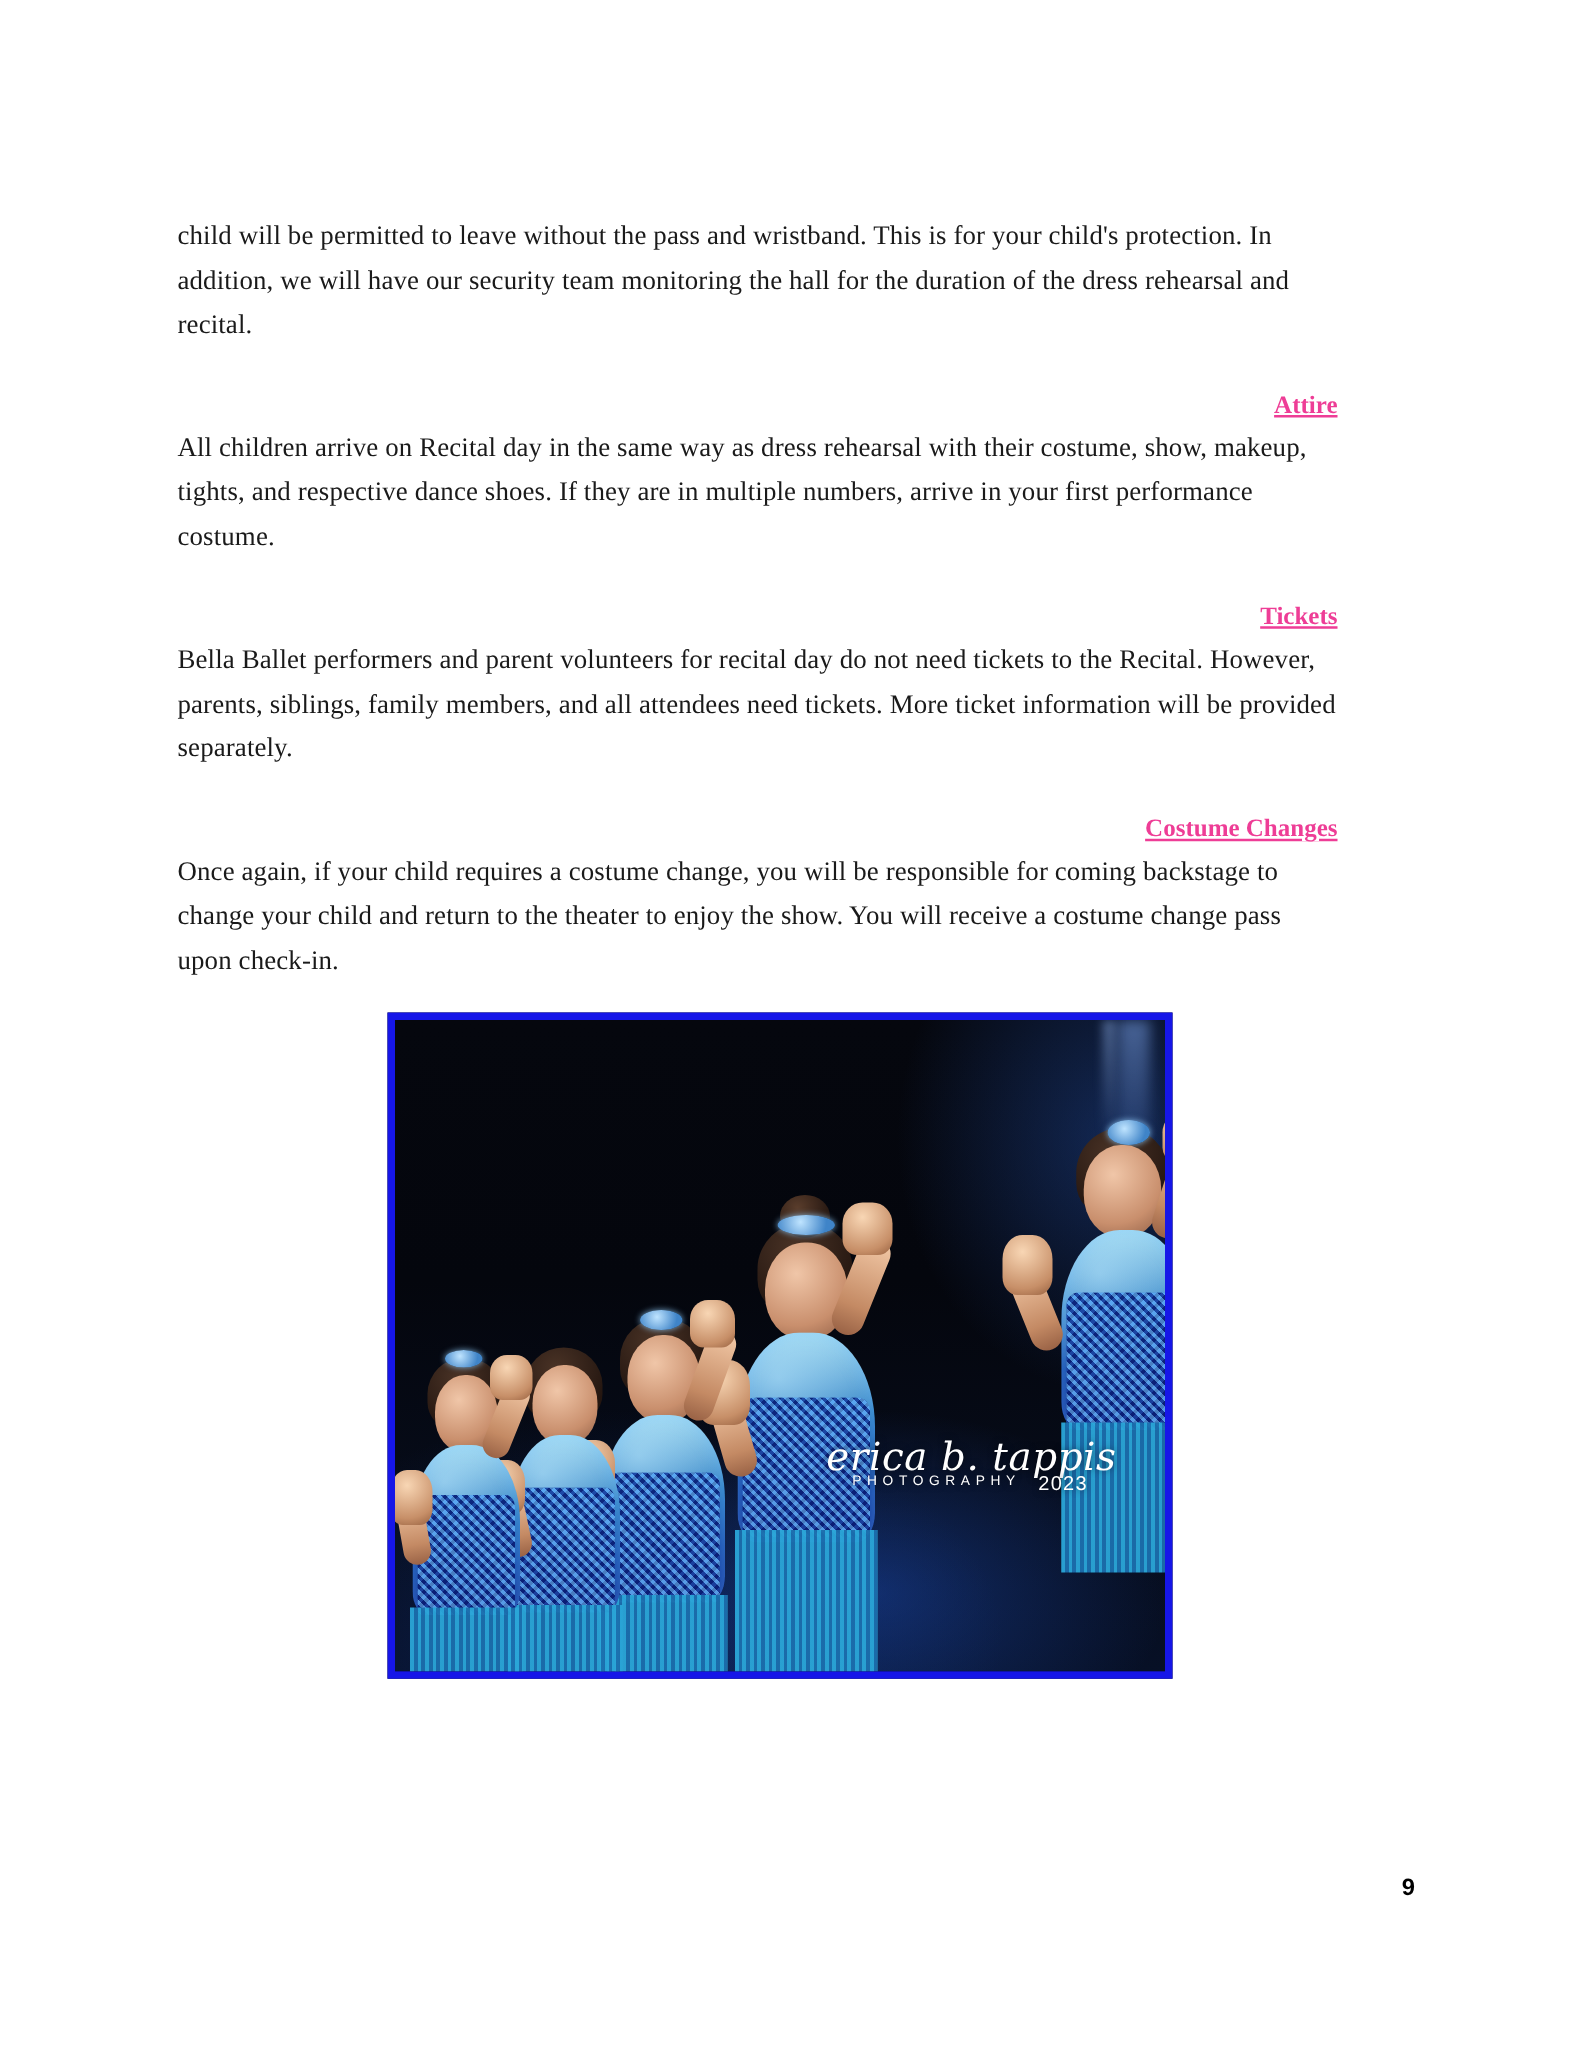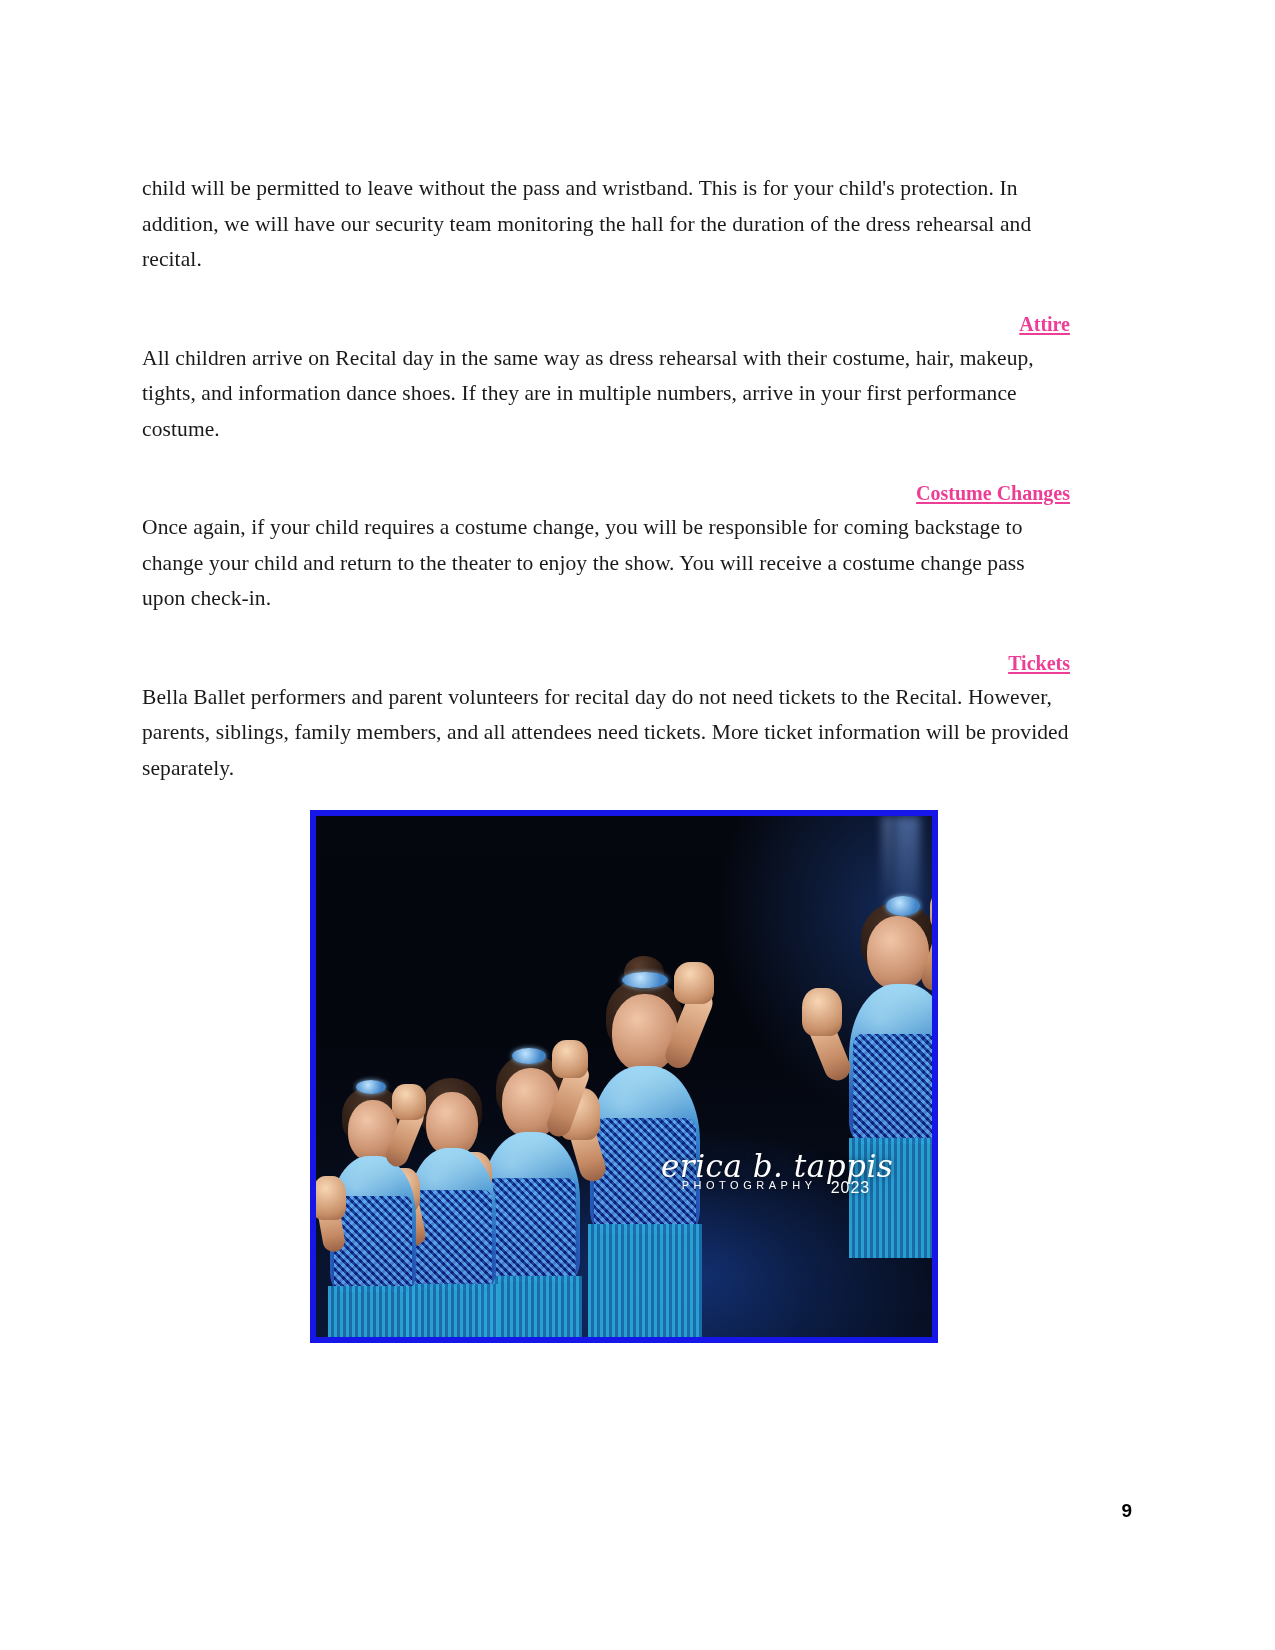--- a/index.html
+++ b/index.html
@@ -204,35 +204,35 @@
   <div class="content">
 
     <div class="block">
       <p class="body-text">child will be permitted to leave without the pass and wristband. This is for your child's protection. In addition, we will have our security team monitoring the hall for the duration of the dress rehearsal and recital.</p>
     </div>
 
     <div class="block">
       <div class="heading-wrap">
         <h2 class="section-heading">Attire</h2>
       </div>
-      <p class="body-text">All children arrive on Recital day in the same way as dress rehearsal with their costume, hair, makeup, tights, and information dance shoes. If they are in multiple numbers, arrive in your first performance costume.</p>
+      <p class="body-text">All children arrive on Recital day in the same way as dress rehearsal with their costume, show, makeup, tights, and respective dance shoes. If they are in multiple numbers, arrive in your first performance costume.</p>
+    </div>
+
+    <div class="block">
+      <div class="heading-wrap">
+        <h2 class="section-heading">Tickets</h2>
+      </div>
+      <p class="body-text">Bella Ballet performers and parent volunteers for recital day do not need tickets to the Recital. However, parents, siblings, family members, and all attendees need tickets. More ticket information will be provided separately.</p>
     </div>
 
     <div class="block">
       <div class="heading-wrap">
         <h2 class="section-heading">Costume Changes</h2>
       </div>
       <p class="body-text">Once again, if your child requires a costume change, you will be responsible for coming backstage to change your child and return to the theater to enjoy the show. You will receive a costume change pass upon check-in.</p>
-    </div>
-
-    <div class="block">
-      <div class="heading-wrap">
-        <h2 class="section-heading">Tickets</h2>
-      </div>
-      <p class="body-text">Bella Ballet performers and parent volunteers for recital day do not need tickets to the Recital. However, parents, siblings, family members, and all attendees need tickets. More ticket information will be provided separately.</p>
     </div>
 
   </div>
 
   <figure class="figure">
     <div class="photo">
       <div class="stage-streak"></div>
       <div class="stage-streak2"></div>
 
       <div class="dancer">

